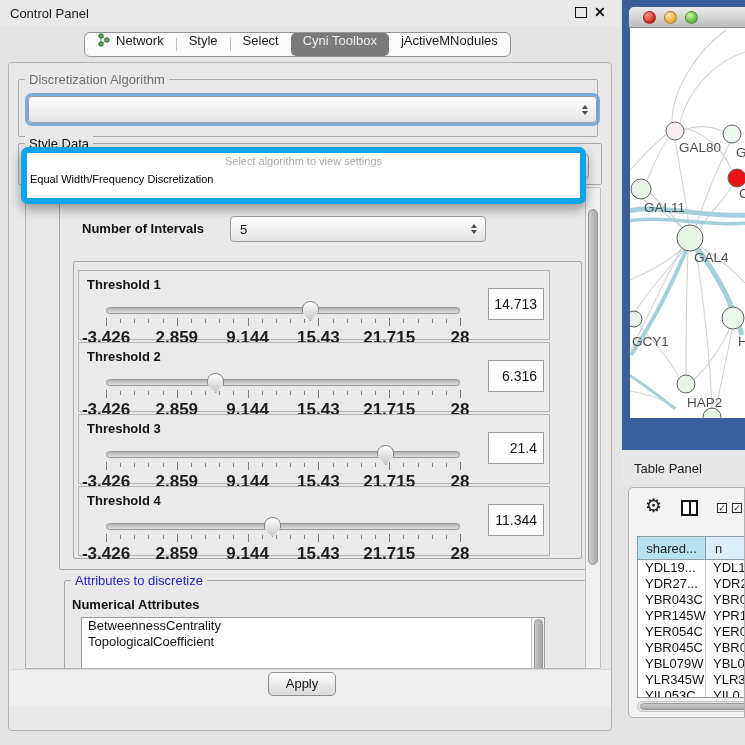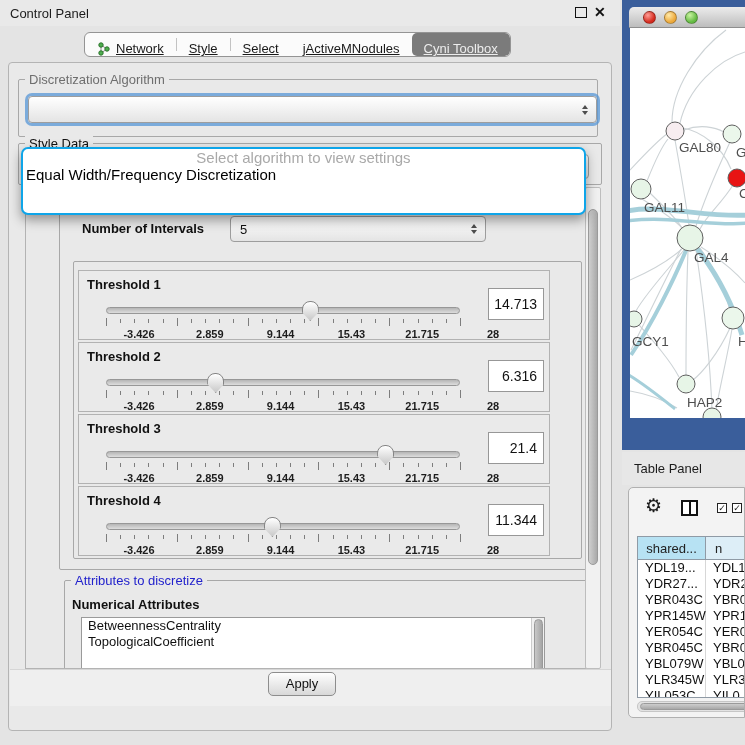--- a/index.html
+++ b/index.html
@@ -7,40 +7,40 @@
   body { font-family:"Liberation Sans", sans-serif; background:#e4e4e4; overflow:hidden; position:relative; }
   #root { position:absolute; inset:0; width:745px; height:745px; }
 
   
   .cp-titlebar { position:absolute; left:0; top:0; width:620px; height:26px; background:#e9e9e9; }
   .cp-title { position:absolute; left:10px; top:6px; font-size:13px; color:#1c1c1c; }
   .win-float { position:absolute; left:575px; top:7px; width:12px; height:11px; border:1.5px solid #111; }
   .win-close { position:absolute; left:594px; top:4px; font-size:14px; font-weight:bold; color:#111; }
 
   .tabgroup { position:absolute; display:flex; align-items:stretch; background:#fbfbfb; border:1px solid #949494; border-radius:6px; overflow:hidden; font-size:13px; color:#1a1a1a; }
-  .tabgroup .tab { display:flex; align-items:flex-end; padding:0 12px; cursor:default; white-space:nowrap;text-decoration:underline; }
+  .tabgroup .tab { display:flex; align-items:flex-start; padding:0 12px; cursor:default; white-space:nowrap; }
   .tabgroup .tab.sel { background:#7b7b7b; color:#ededed; border-radius:5px; }
   .tabgroup .tsep { width:1px; background:#c3c3c3; margin:5px 0; }
   #toptabs { left:84px; top:32px; height:25px; }
 
   .cp-body { position:absolute; left:8px; top:62px; width:604px; height:669px; background:#e9e9e9; border:1px solid #b4b4b4; border-radius:4px; }
 
   .fieldset { position:absolute; border:1px solid #a8a8a8; border-radius:2px; }
   .legend { position:absolute; top:-8px; left:6px; background:#e9e9e9; padding:0 4px; font-size:13px; line-height:15px; }
 
   .combo { position:absolute; background:linear-gradient(#ffffff,#e4e4e4); border:1px solid #9d9d9d; border-radius:4px; font-size:13px; color:#111; display:flex; align-items:center; padding:0 9px; }
   .combo-arrows { position:absolute; right:8px; top:50%; transform:translateY(-50%); display:flex; flex-direction:column; gap:2px; }
   .arr { width:0; height:0; border-left:3.5px solid transparent; border-right:3.5px solid transparent; }
   .arr.up { border-bottom:4px solid #4d4d4d; }
   .arr.dn { border-top:4px solid #4d4d4d; }
 
   #algo-combo { left:19px; top:33px; width:569px; height:27px; box-shadow:0 0 0 3px rgba(85,150,214,.75); }
 
   
-  .popup { position:absolute; left:13px; top:85px; width:565px; height:68px; background:#fff; border:2px solid #0ea5e9; border-radius:7px; box-shadow:0 5px 12px rgba(0,0,0,.38); z-index:40; font-size:15px; overflow:hidden; }
+  .popup { position:absolute; left:13px; top:85px; width:565px; height:57px; background:#fff; border:6px solid #0ea5e9; border-radius:7px; box-shadow:0 5px 12px rgba(0,0,0,.38); z-index:40; font-size:11px; overflow:hidden; }
   .popup .ph { height:17px; line-height:17px; text-align:center; color:#a9a9a9; }
   .popup .opt { height:18px; line-height:18px; padding-left:3px; color:#000; }
   .popup .opt.hl { font-weight:bold; }
 
   
   .scrollarea { position:absolute; left:16px; top:124px; width:572px; height:482px; border:1px solid #b3b3b3; overflow:hidden; background:#e9e9e9; }
   .vsb { position:absolute; left:576px; top:124px; width:16px; height:482px; border:1px solid #bdbdbd; background:#f1f1f1; border-radius:2px; }
   .vsb .thumbv { position:absolute; left:2px; width:10px; border-radius:6px; background:linear-gradient(90deg,#cfcfcf,#a9a9a9); border:1px solid #9a9a9a; }
   #main-vthumb { top:21px; height:356px; }
 
@@ -55,21 +55,21 @@
 
   .tpanel { position:absolute; left:4px; width:472px; height:70px; background:#eaeaea; border:1px solid #b2b2b2; }
   .tlabel { position:absolute; left:8px; top:6px; font-size:13px; font-weight:bold; color:#111; }
   .slider { position:absolute; left:27px; top:33px; width:354px; height:34px; }
   .track { position:absolute; left:0; right:0; top:3px; height:7px; border-radius:4px; background:linear-gradient(#b5b5b5,#dddddd); border:1px solid #979797; }
   .thumb { position:absolute; top:-3px; width:17px; height:20px; margin-left:-8.5px; background:linear-gradient(#ffffff,#c9c9c9); border:1px solid #858585; border-radius:8px 8px 5px 5px; clip-path:polygon(0 0,100% 0,100% 55%,50% 100%,0 55%); }
   .tickrow { position:absolute; left:0; right:0; top:14px; height:9px; }
   .tick { position:absolute; top:1px; width:1px; height:4px; background:#7d7d7d; }
   .tick.major { height:8px; top:0; }
   .labelrow { position:absolute; left:0; right:0; top:24px; height:12px; }
-  .ticklabel { position:absolute; transform:translateX(-50%); font-size:11px; font-weight:bold; color:#1d1d1d; white-space:nowrap;margin-left:33px; }
+  .ticklabel { position:absolute; transform:translateX(-50%); font-size:17px; font-weight:bold; color:#1d1d1d; white-space:nowrap; }
   .valuebox { position:absolute; left:409px; top:17px; width:56px; height:32px; background:#fff; border:1px solid #979797; font-size:14px; color:#111; text-align:right; line-height:30px; padding-right:6px; }
 
   
   #fs-attr { left:38px; top:392px; width:527px; height:120px; background:#e9e9e9; }
   #fs-attr > .legend { color:#2222cc; }
   #attr-title { position:absolute; left:7px; top:16px; font-size:13px; font-weight:bold; color:#111; }
   #attr-list { position:absolute; left:16px; top:36px; width:464px; height:70px; background:#fff; border:1px solid #9a9a9a; overflow:hidden; }
   .attr-item { height:16px; line-height:16px; font-size:13px; color:#111; padding-left:6px; }
   #attr-vsb { position:absolute; right:0; top:0; width:13px; height:100%; background:#f0f0f0; border-left:1px solid #ccc; }
   #attr-vsb .thumbv { position:absolute; left:1.5px; top:1px; width:9px; height:55px; border-radius:5px; background:linear-gradient(90deg,#c8c8c8,#a5a5a5); border:1px solid #999; }
@@ -135,25 +135,25 @@
       <span>Network</span>
     </div>
     <div class="tsep"></div>
     <div class="tab">
         <span>Style</span>
       </div>
     <div class="tsep"></div>
     <div class="tab">
         <span>Select</span>
       </div>
+    <div class="tab sel">
+        <span>Cyni Toolbox</span>
+      </div>
     <div class="tab">
         <span>jActiveMNodules</span>
-      </div>
-    <div class="tab sel">
-        <span>Cyni Toolbox</span>
       </div>
   </div>
 
   <div class="cp-body">
 
     <div class="fieldset" id="fs-algo" style="left:9px; top:16px; width:580px; height:58px; background:#e9e9e9;">
       <span class="legend" style="color:#6e6e6e">Discretization Algorithm</span>
     </div>
     <div class="combo" id="algo-combo">
       <span class="combo-arrows">

